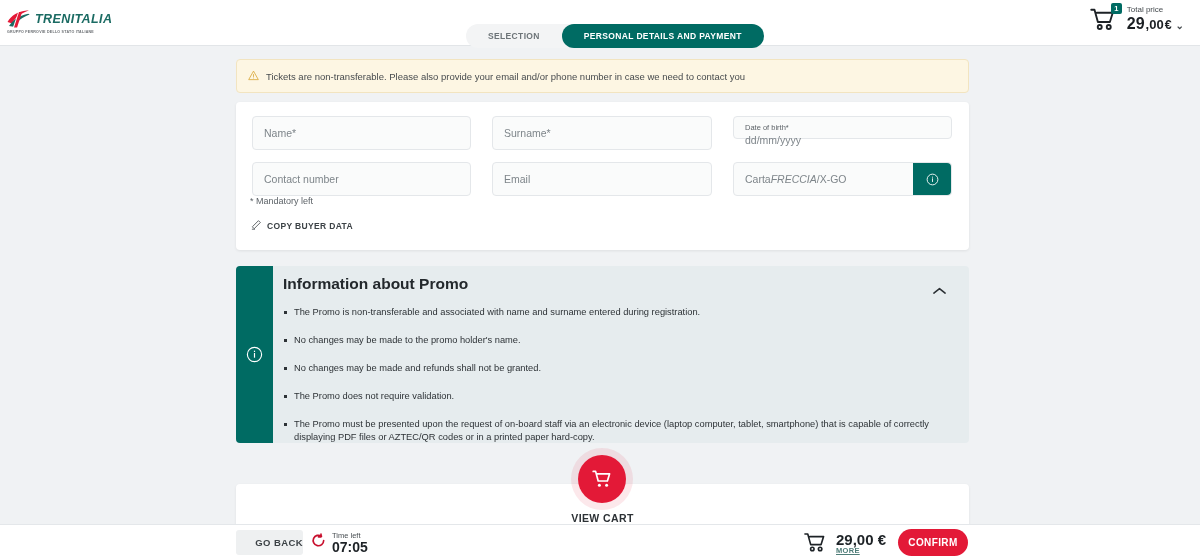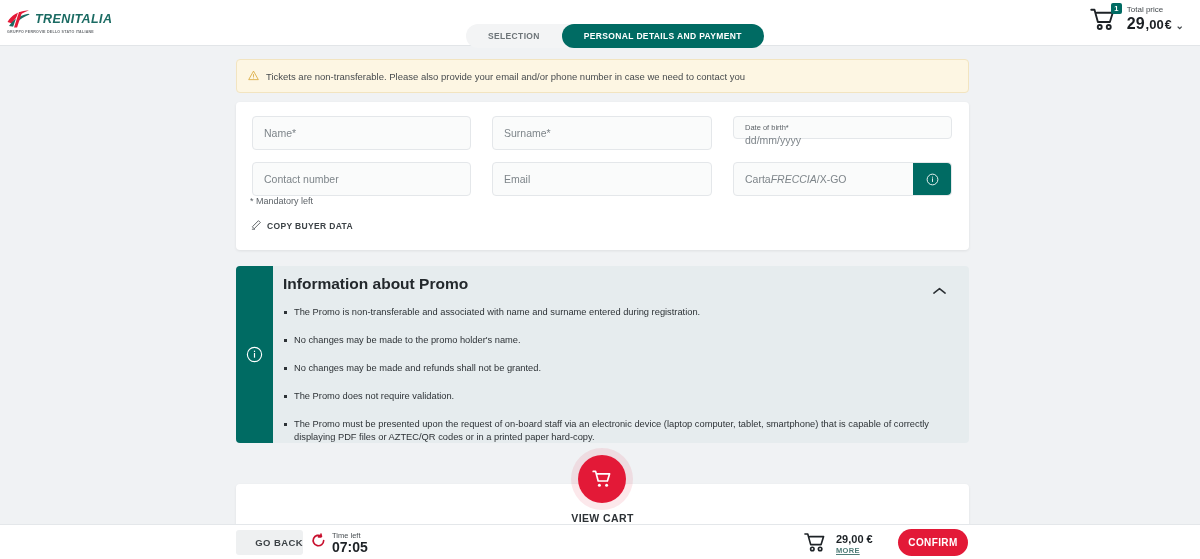--- a/index.html
+++ b/index.html
@@ -199,21 +199,21 @@
     position: absolute; left: 311px; top: 6px;
     display: flex; align-items: center; gap: 6px;
   }
   .t-lab { font-size: 7.5px; color: #4a5054; line-height: 10px; }
   .t-val { font-size: 14px; font-weight: bold; color: #1d2226; line-height: 12px; }
 
   .botprice {
     position: absolute; left: 803px; top: 4px;
     display: flex; align-items: center; gap: 7px;
   }
-  .bp-val { font-size: 11px; font-weight: bold; color: #1d2226; line-height: 13px; }
+  .bp-val { font-size: 15px; font-weight: bold; color: #1d2226; line-height: 13px; }
   .bp-more {
     font-size: 7.5px; font-weight: bold; letter-spacing: .3px;
     color: #4f7d78; text-decoration: underline; cursor: pointer;
     line-height: 10px;
   }
   .confirm {
     position: absolute; right: 232px; top: 4px;
     width: 70px; height: 27px; border-radius: 14px;
     background: #e31937; border: none; cursor: pointer;
     font-family: "Liberation Sans", sans-serif;

